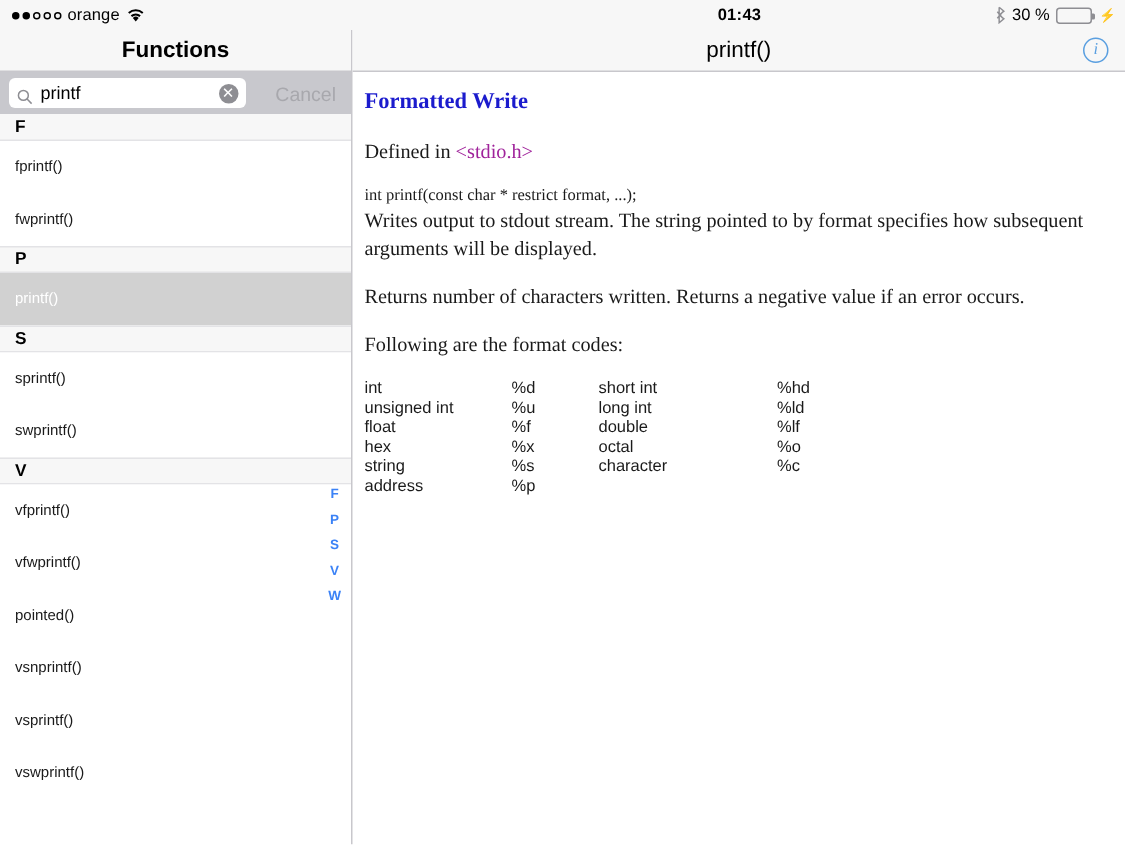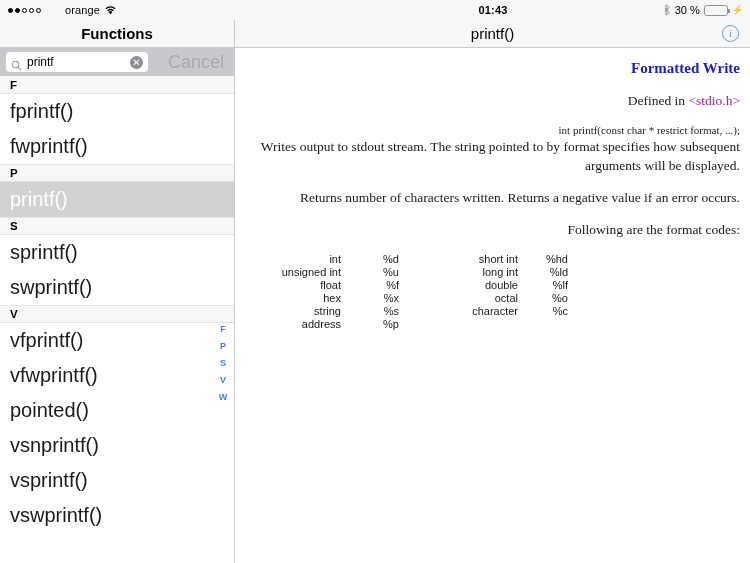--- a/index.html
+++ b/index.html
@@ -40,21 +40,21 @@
     padding-left: 8px;
     width: 236px;
   }
   .sig-dots { display: flex; align-items: center; gap: 2px; }
   .sig-dot {
     width: 5px; height: 5px; border-radius: 50%;
     border: 1px solid #000;
   }
   .sig-dot.filled { background: #000; }
   .sig-dot.empty  { background: transparent; }
-  .carrier { font-size: 11px; letter-spacing: 0.1px; margin-left: 20px; }
+  .carrier { font-size: 11px; letter-spacing: 0.1px; }
   .wifi-ico { display: inline-block; width: 13px; height: 10px; }
 
   .sb-center {
     position: absolute;
     left: 236px;
     right: 0;
     text-align: center;
     font-size: 11px;
     font-weight: bold;
     letter-spacing: 0.2px;
@@ -154,21 +154,21 @@
     border-radius: 50%;
     background: #8e8e93;
     color: #ffffff;
     font-size: 10px;
     line-height: 13px;
     text-align: center;
     flex: none;
     font-family: "DejaVu Sans", sans-serif;
   }
   .cancel-btn {
-    font-size: 18px;
+    font-size: 13px;
     color: #a8a8ad;
     padding: 0 4px;
   }
 
   .list-wrap {
     flex: 1;
     overflow: hidden;
     position: relative;
   }
   .sec-header {
@@ -182,21 +182,21 @@
     color: #000;
     border-top: 1px solid #e3e3e6;
     border-bottom: 1px solid #e3e3e6;
   }
   .sec-header:first-child { border-top: none; }
   .list-item {
     height: 35px;
     display: flex;
     align-items: center;
     padding-left: 10px;
-    font-size: 20px;
+    font-size: 10px;
     color: #1a1a1a;
     background: #ffffff;
   }
   .list-item.selected {
     background: #d1d1d1;
     color: #ffffff;
   }
 
   .index-bar {
     position: absolute;
@@ -251,21 +251,20 @@
   }
 
   .doc {
     flex: 1;
     overflow: hidden;
     padding: 10px 10px 0 8px;
     font-family: "Liberation Serif", serif;
     font-size: 13.5px;
     color: #1a1a1a;
     line-height: 1.35;
-    text-align: right;
   }
   .doc-h1 {
     font-family: "Liberation Serif", serif;
     font-size: 15px;
     font-weight: bold;
     color: #1b1bcd;
     margin-bottom: 14px;
   }
   .doc-p { margin-bottom: 14px; }
   .doc-p.defined-in { margin-bottom: 13px; }

